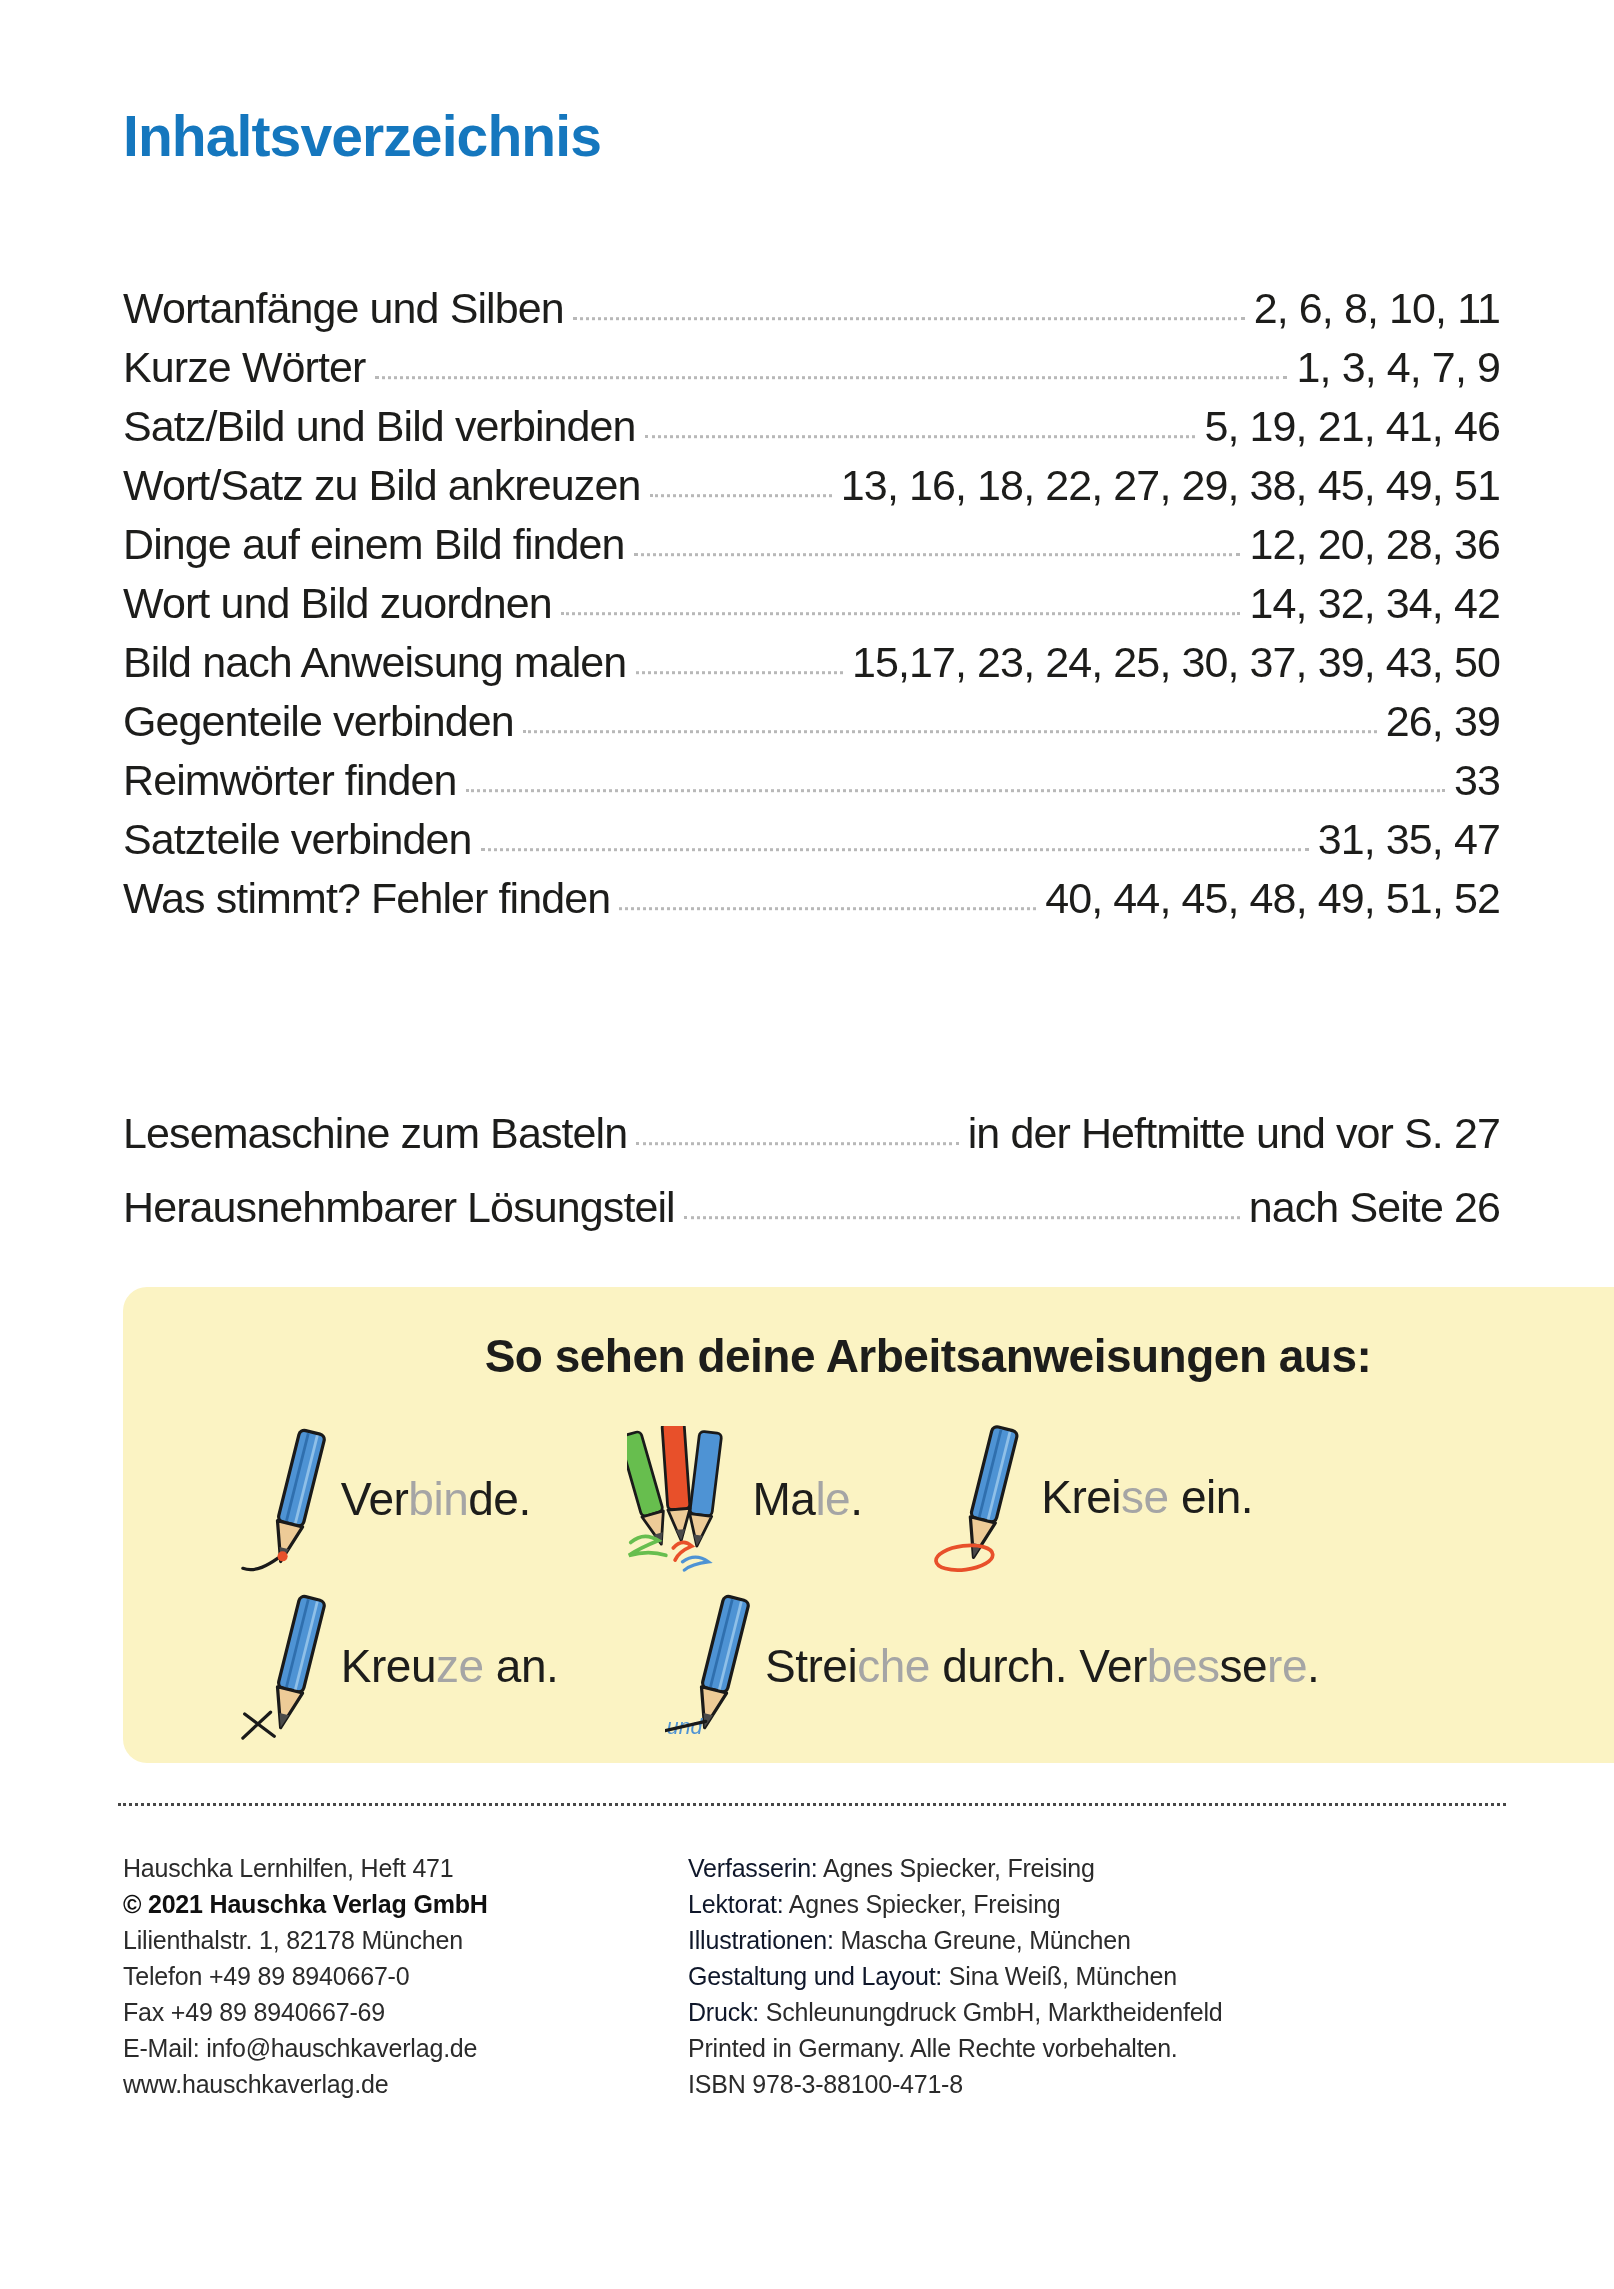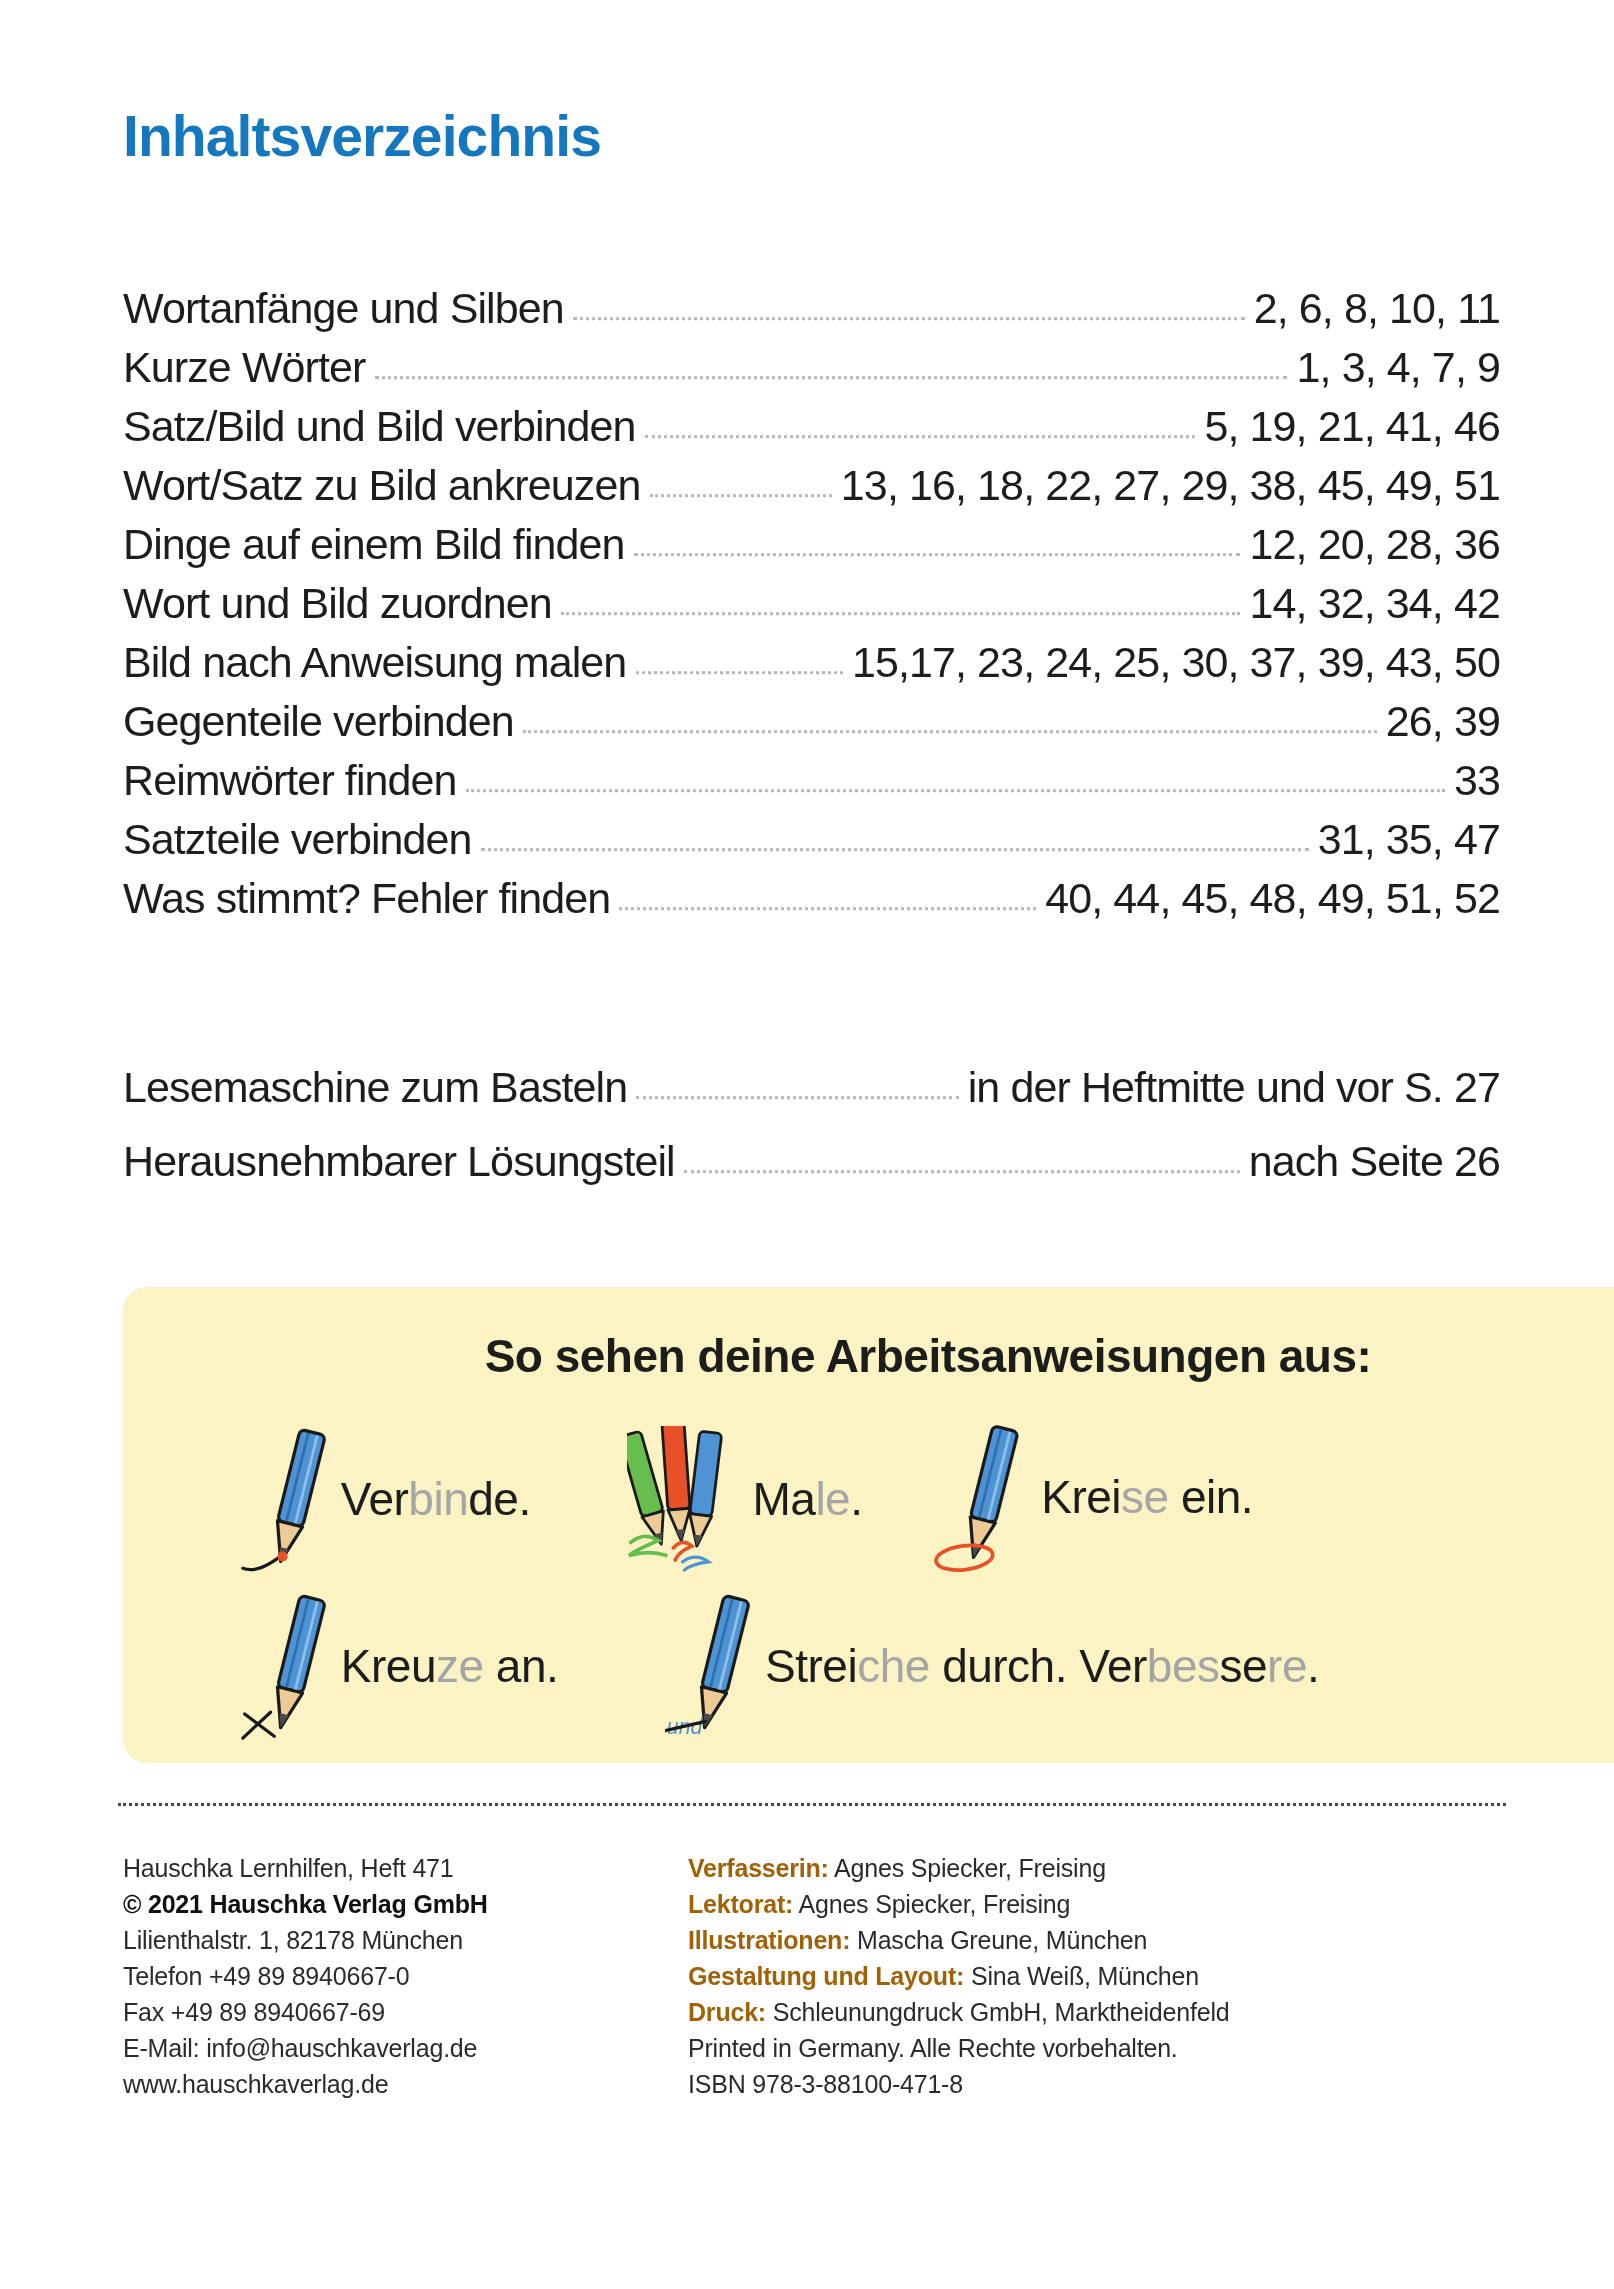--- a/index.html
+++ b/index.html
@@ -6,21 +6,21 @@
   .page{position:relative;width:1614px;height:2290px;background:#ffffff;overflow:hidden;
         font-family:"Liberation Sans", sans-serif;color:#1d1d1b;padding-left:29px;}
   .edge-line{position:absolute;top:0;right:1.8px;width:3.7px;height:2290px;background:#F2E87D;}
 
   .page-title{position:absolute;left:123px;top:103px;margin:0;font-size:57px;font-weight:bold;
               color:#1577BE;letter-spacing:-0.9px;}
 
   
   .toc{position:absolute;left:123px;width:1377px;}
   .toc-main{top:284px;}
-  .toc-extra{top:1063px;}
+  .toc-extra{top:1109px;}
   .toc-row{display:flex;align-items:baseline;height:59px;font-size:43px;letter-spacing:-0.9px;
            white-space:pre;}
   .toc-extra .toc-row{height:74px;}
   .toc-leader{flex:1 1 0;min-width:13px;height:0;border-bottom:3.2px dotted #b8b8b8;
               margin:0 9.2px;transform:translateY(-2.8px);}
   .toc-label,.toc-pages{flex:0 0 auto;}
 
   
   .instruction-box{position:absolute;left:123px;top:1287px;width:1610px;height:476px;
                    background:#FBF3C3;border-radius:24px;}
@@ -39,21 +39,21 @@
   .gap3{margin-right:107px;}
 
   
   .dotted-divider{position:absolute;left:118px;top:1803px;width:1388px;height:0;
                   border-top:3.2px dotted #474747;}
   .footer-col{position:absolute;top:1850px;font-size:25px;line-height:36px;color:#2b2b2b;
               letter-spacing:-0.2px;}
   .footer-left{left:123px;width:517px;}
   .footer-right{left:688px;width:812px;}
   .fline.bold{font-weight:bold;color:#101010;}
-  .flabel{font-weight:bold;color:#a16207;}
+  .flabel{font-weight:normal;color:#0f172a;}
   svg text{font-family:"Liberation Sans", sans-serif;}
 </style>
 </head>
 <body>
 
 <svg width="0" height="0" style="position:absolute">
   <defs>
     <g id="pencil">
       <g transform="rotate(14 40 150)">
         <rect x="28" y="2" width="28" height="102" rx="6" fill="#4E93D4" stroke="#1a1a1a" stroke-width="3.5"></rect>

